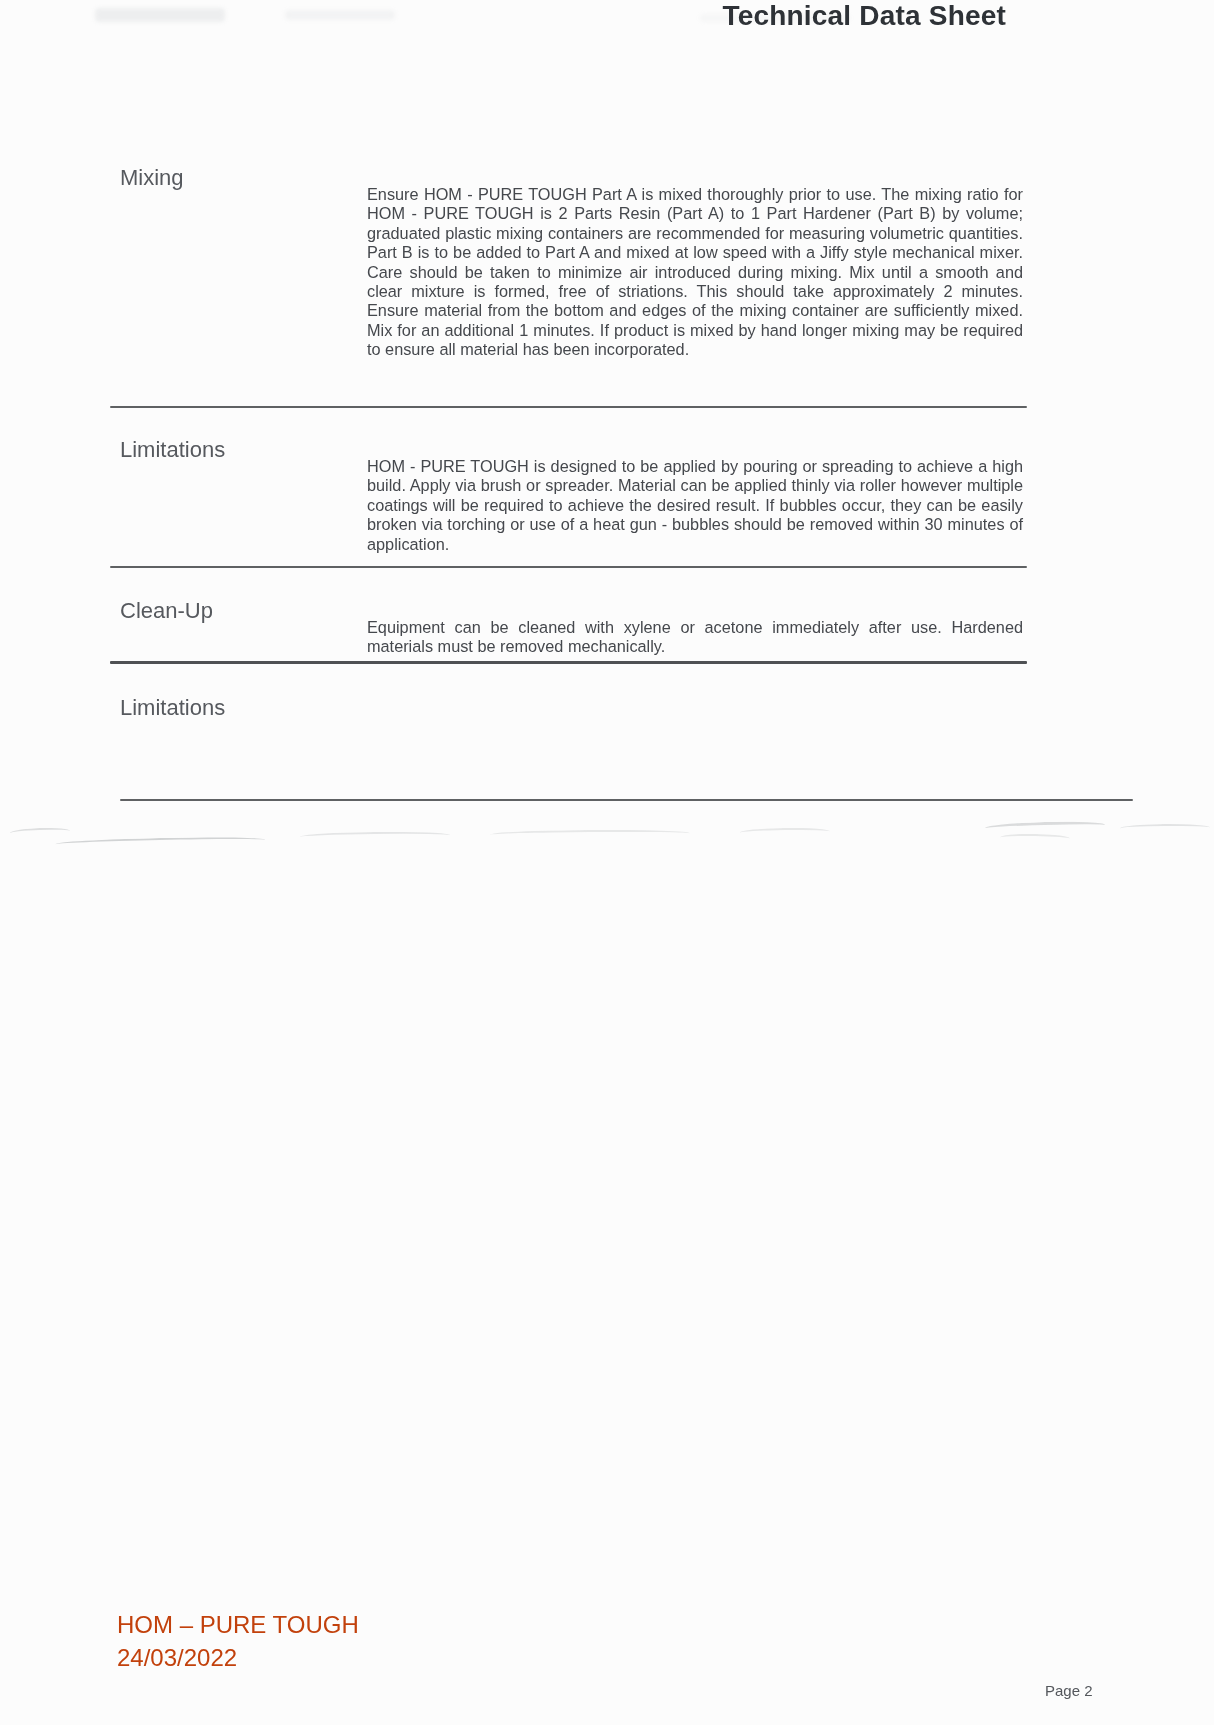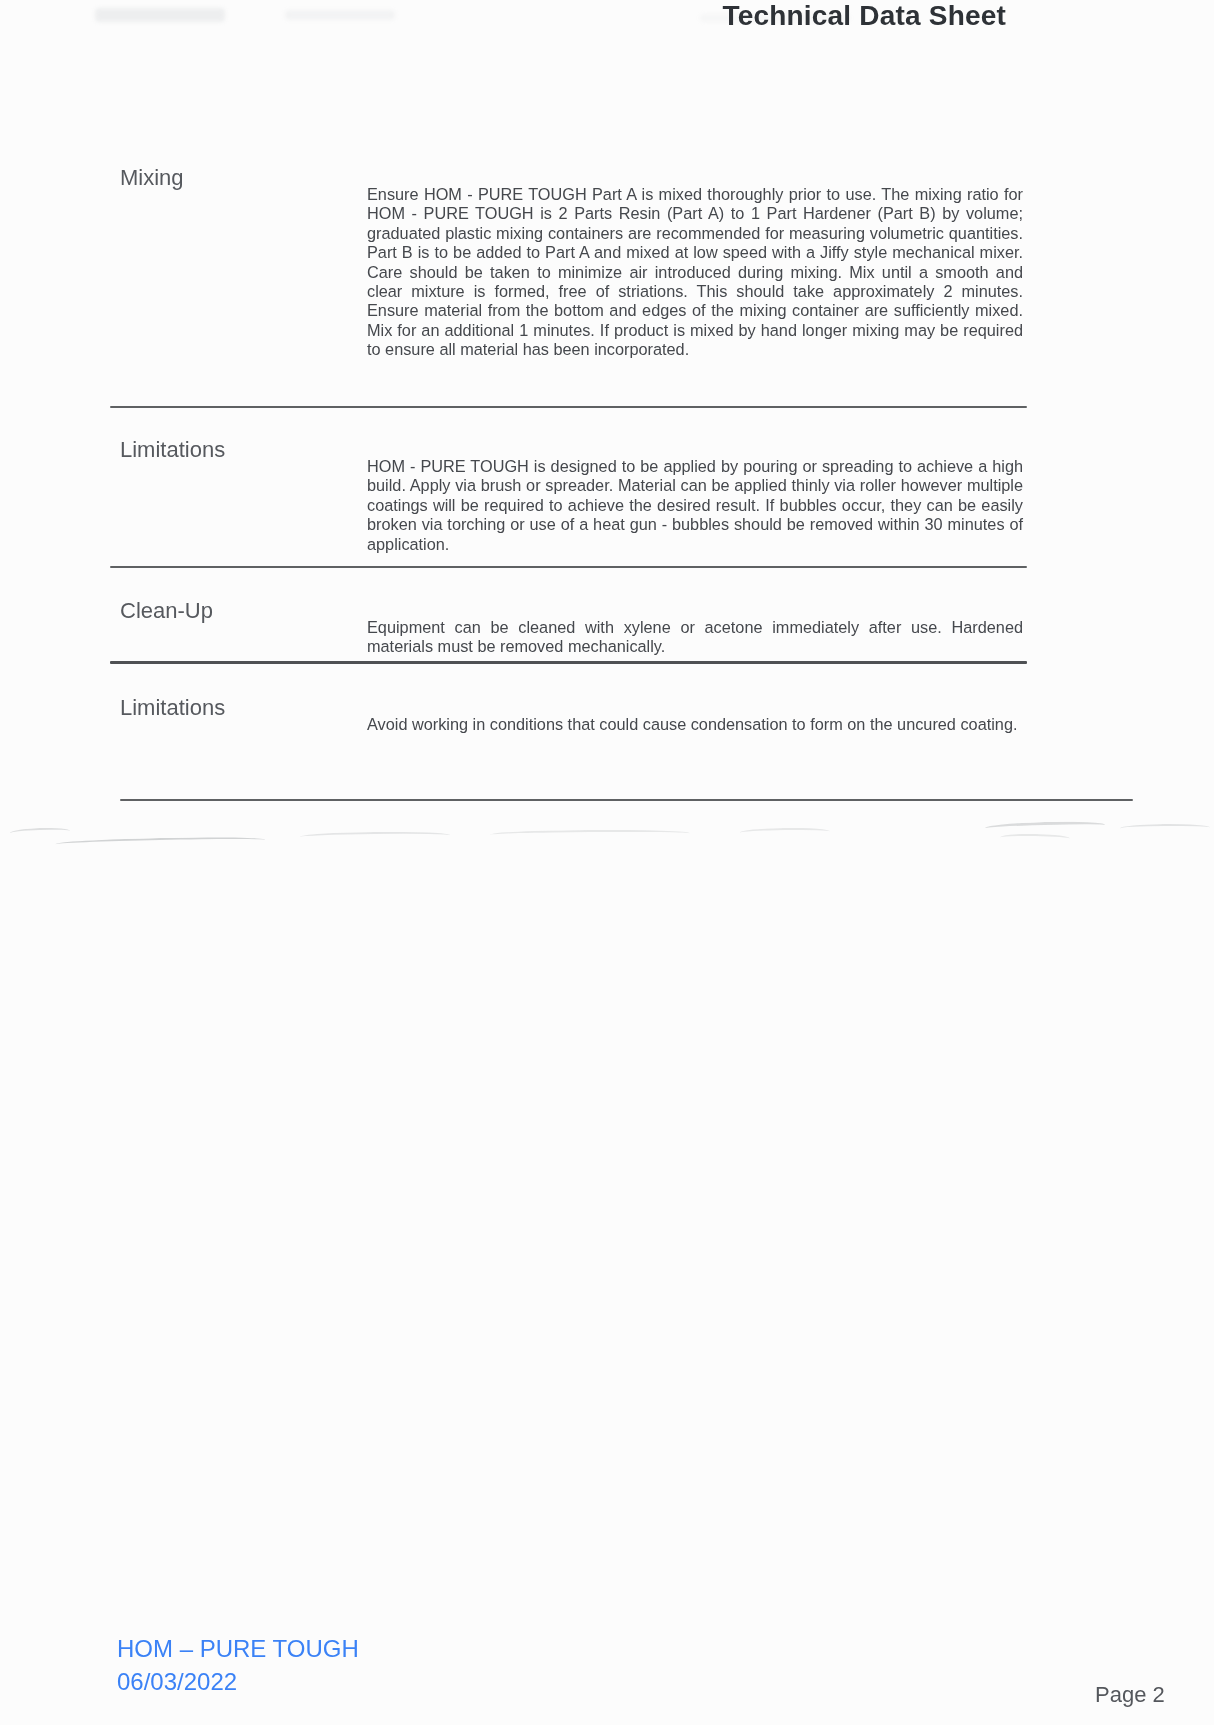--- a/index.html
+++ b/index.html
@@ -69,27 +69,26 @@
     position: absolute;
     border-top: 2px solid rgba(110,115,120,0.30);
     border-radius: 50%;
     height: 6px;
   }
   .footer-block {
     position: absolute;
     left: 117px; top: 1608px;
     font-size: 24px;
     line-height: 33px;
-    color: #3b82f6;
-    margin-top: 24px;
+    color: #c2410c;
   }
   .page-number {
     position: absolute;
-    left: 1095px; top: 1682px;
-    font-size: 22px;
+    left: 1045px; top: 1682px;
+    font-size: 15px;
     color: #54575c;
   }
 </style>
 </head>
 <body>
 
 <div class="page">
 
   <div class="ghost" style="top:8px; left:95px; width:130px; height:14px;"></div>
   <div class="ghost" style="top:10px; left:285px; width:110px; height:10px; opacity:0.18;"></div>
@@ -120,35 +119,34 @@
     <div class="sec-content">
       <p>Equipment can be cleaned with xylene or acetone immediately after use. Hardened materials must be removed mechanically.</p>
     </div>
   </div>
 
   <div class="divider" id="divider-3"></div>
 
   <div class="section" id="section-limitations">
     <div class="sec-label">Limitations</div>
     <div class="sec-content">
-      <p>Avoid working in conditions that could cause condensation to form on the uncured coating.</p>
     </div>
   </div>
 
   <div class="divider" id="divider-4"></div>
 
   <div class="squiggle" style="top:838px; left:55px;  width:210px; transform:rotate(-1.2deg);"></div>
   <div class="squiggle" style="top:828px; left:10px;  width:60px;  transform:rotate(-2deg); opacity:0.7;"></div>
   <div class="squiggle" style="top:832px; left:300px; width:150px; transform:rotate(-0.6deg); opacity:0.55;"></div>
   <div class="squiggle" style="top:830px; left:490px; width:200px; transform:rotate(-0.4deg); opacity:0.5;"></div>
   <div class="squiggle" style="top:828px; left:740px; width:90px;  transform:rotate(-0.8deg); opacity:0.5;"></div>
   <div class="squiggle" style="top:834px; left:1000px;width:70px;  transform:rotate(1deg);   opacity:0.5;"></div>
   <div class="squiggle" style="top:822px; left:985px; width:120px; transform:rotate(-1.5deg); border-top-width:3px; opacity:0.8;"></div>
   <div class="squiggle" style="top:824px; left:1120px;width:90px;  transform:rotate(-0.5deg); opacity:0.6;"></div>
 
   <div class="footer-block">
     <div>HOM – PURE TOUGH</div>
-    <div>06/03/2022</div>
+    <div>24/03/2022</div>
   </div>
 
   <div class="page-number">Page 2</div>
 
 </div>
 
 </body></html>

